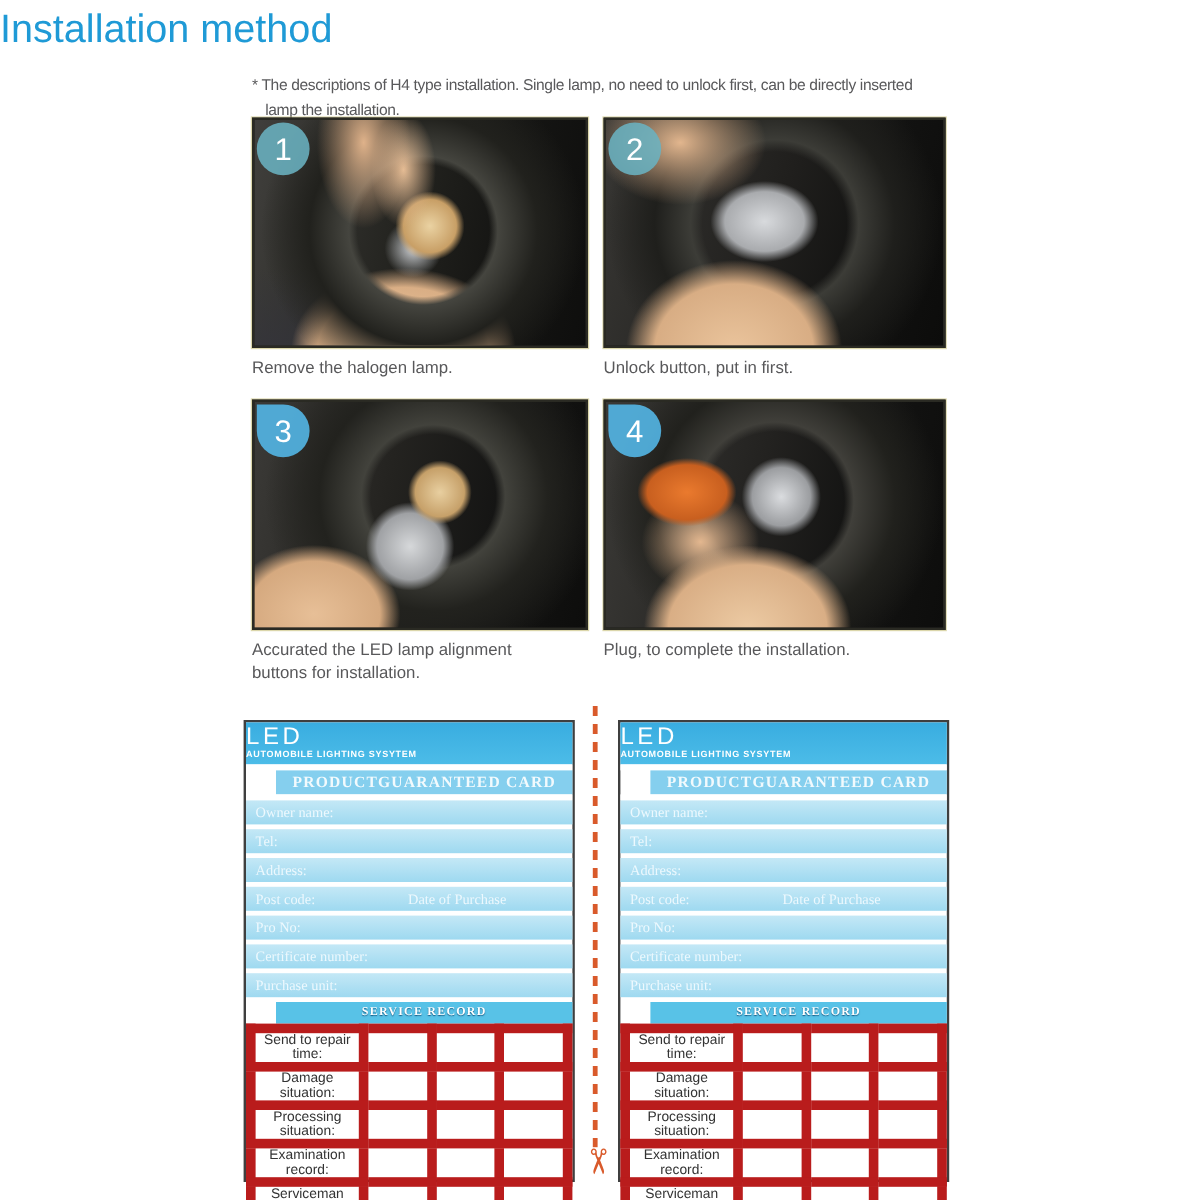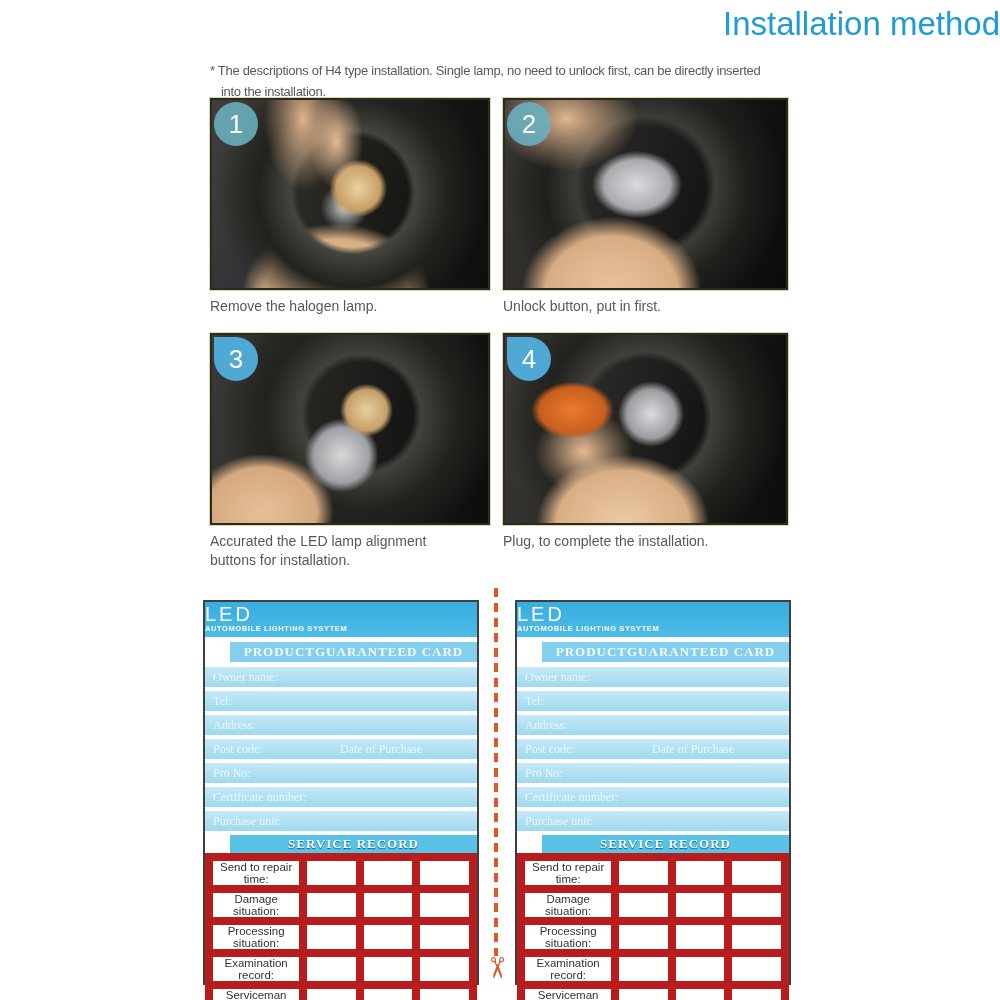--- a/index.html
+++ b/index.html
@@ -2,21 +2,21 @@
 <html><head>
 <meta charset="utf-8">
 <style>
   html,body{margin:0;padding:0;}
   .page{
     position:relative;width:1000px;height:1000px;background:#ffffff;overflow:hidden;
     font-family:"Liberation Sans",sans-serif;color:#58585a;
   }
   
   .title{
-    position:absolute;top:5px;left:0;right:0;text-align:right;
+    position:absolute;top:5px;left:0;right:0;text-align:left;
     font-size:33px;font-weight:500;color:#1f9ad6;letter-spacing:0;
   }
   .note{position:absolute;left:210px;top:60px;width:620px;font-size:13px;color:#59595b;line-height:21px;letter-spacing:-0.3px;}
   .note .l1{white-space:nowrap;}
   .note .l2{padding-left:11px;}
   
   .step{position:absolute;}
   .photo{
     width:280px;height:192px;box-sizing:border-box;position:relative;overflow:hidden;
     border:2px solid #2a2a23;box-shadow:0 0 0 1px rgba(190,180,100,.55);
@@ -72,21 +72,21 @@
   .card-header{height:35px;background:linear-gradient(#39ade0,#4cbce8);color:#fff;}
   .brand{font-size:20px;letter-spacing:3px;line-height:20px;padding-top:2px;}
   .brand-sub{font-size:7.5px;letter-spacing:.6px;font-weight:bold;line-height:9px;}
   .gap{height:5px;background:#fff;}
   .band{font-family:"Liberation Serif",serif;text-align:center;color:#fff;margin-left:25px;}
   .title-band{height:20px;line-height:20px;background:#85cfee;font-size:13px;font-weight:bold;letter-spacing:1px;color:#f2fafd;}
   .crow{height:20px;line-height:20px;margin-bottom:4px;background:linear-gradient(#c4e8f6,#9ed9f0);
         font-family:"Liberation Serif",serif;font-size:12px;color:rgba(245,252,255,.88);
         padding-left:8px;position:relative;}
   .crow .dop{position:absolute;left:135px;top:0;}
-  .service-band{height:18px;line-height:18px;background:#58c2e7;font-size:13px;font-weight:bold;letter-spacing:1px;
+  .service-band{height:18px;line-height:18px;background:#58c2e7;font-size:10px;font-weight:bold;letter-spacing:1px;
         text-shadow:0 1px 1px #14557e;}
   .service-table{width:100%;height:130px;border-collapse:collapse;table-layout:fixed;}
   .service-table td{border:8px solid #b91c1c;font-size:11.5px;color:#333;text-align:center;padding:0;}
   .service-table td.lbl{width:37%;}
   .service-table td.c{width:21%;}
   
   .cutline{
     position:absolute;left:494px;top:588px;width:4px;height:368px;
     background:repeating-linear-gradient(180deg,#d95a2b 0 9px,rgba(0,0,0,0) 9px 15px);
   }
@@ -97,21 +97,21 @@
 </style>
 </head>
 <body>
 
 <div class="page">
 
   <div class="title">Installation method</div>
 
   <div class="note">
     <div class="l1">* The descriptions of H4 type installation. Single lamp, no need to unlock first, can be directly inserted</div>
-    <div class="l2">into the installation.</div>
+    <div class="l2">lamp the installation.</div>
   </div>
 
   <div class="step step1" style="left:210px;top:98px;">
     <div class="photo p1">
       <div class="badge circle teal">
         <span>1</span>
       </div>
     </div>
     <div class="caption">Remove the halogen lamp.</div>
   </div>

